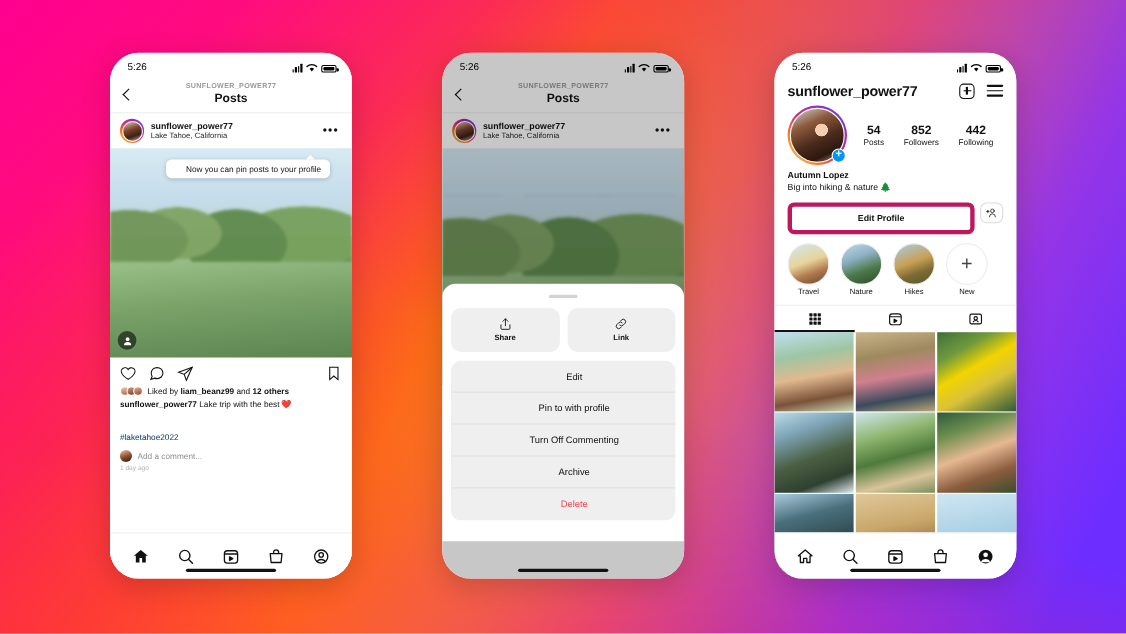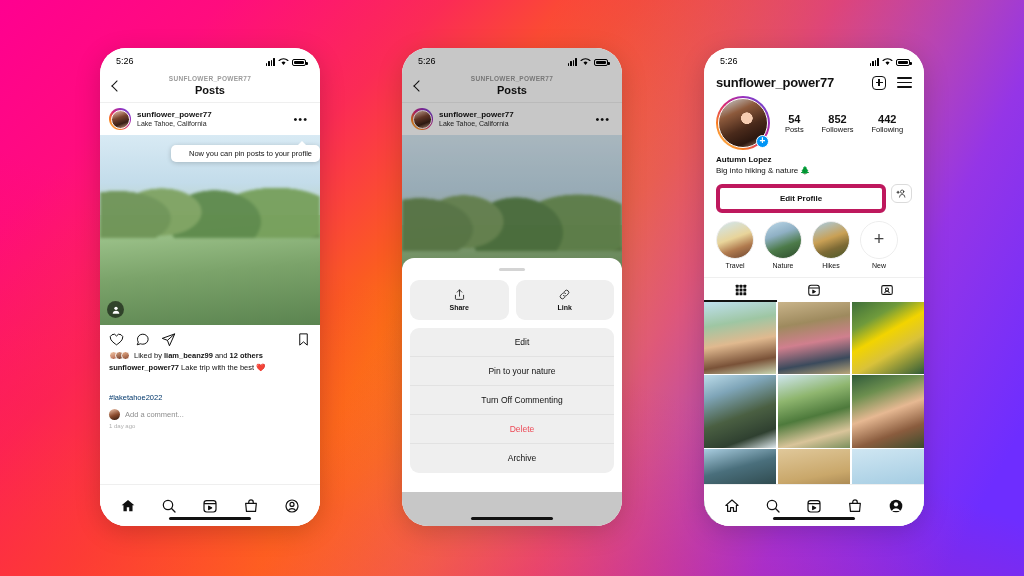--- a/index.html
+++ b/index.html
@@ -286,21 +286,21 @@
         <div class="author-name">sunflower_power77</div>
         <div class="author-loc">Lake Tahoe, California</div>
       </div>
       <div class="dots">•••</div>
     </div>
 
     <div class="post-img">
       <div class="ph-sky"></div>
       <div class="ph-trees"></div>
       <div class="ph-people"></div>
-      <div class="tooltip" style="right:0; top:10px;padding-left:18px;">Now you can pin posts to your profile</div>
+      <div class="tooltip" style="right:20px; top:10px;padding-left:18px;">Now you can pin posts to your profile</div>
       <div class="img-tag">
         <svg viewBox="0 0 24 24">
             <circle cx="12" cy="8" r="4"></circle>
             <path d="M4 21c0-4.4 3.6-7 8-7s8 2.6 8 7z"></path>
           </svg>
       </div>
     </div>
 
     <div class="actions">
       <svg viewBox="0 0 24 24">
@@ -431,24 +431,24 @@
         <div class="sheet-card">
           <svg viewBox="0 0 24 24" stroke-linecap="round">
               <path d="M10 14a4 4 0 0 0 5.7 0l3-3a4 4 0 0 0-5.7-5.7l-1.3 1.3"></path>
               <path d="M14 10a4 4 0 0 0-5.7 0l-3 3A4 4 0 0 0 11 18.7l1.3-1.3"></path>
             </svg>
           <span>Link</span>
         </div>
       </div>
       <div class="sheet-list">
         <div class="sheet-item">Edit</div>
-        <div class="sheet-item">Pin to your nature</div>
+        <div class="sheet-item">Pin to with profile</div>
         <div class="sheet-item">Turn Off Commenting</div>
+        <div class="sheet-item">Archive</div>
         <div class="sheet-item danger">Delete</div>
-        <div class="sheet-item">Archive</div>
       </div>
     </div>
 
     <div class="home-ind" style="z-index:7"></div>
   </div>
 </div>
 
 <div class="phone" id="phone3">
   <div class="screen">
 

